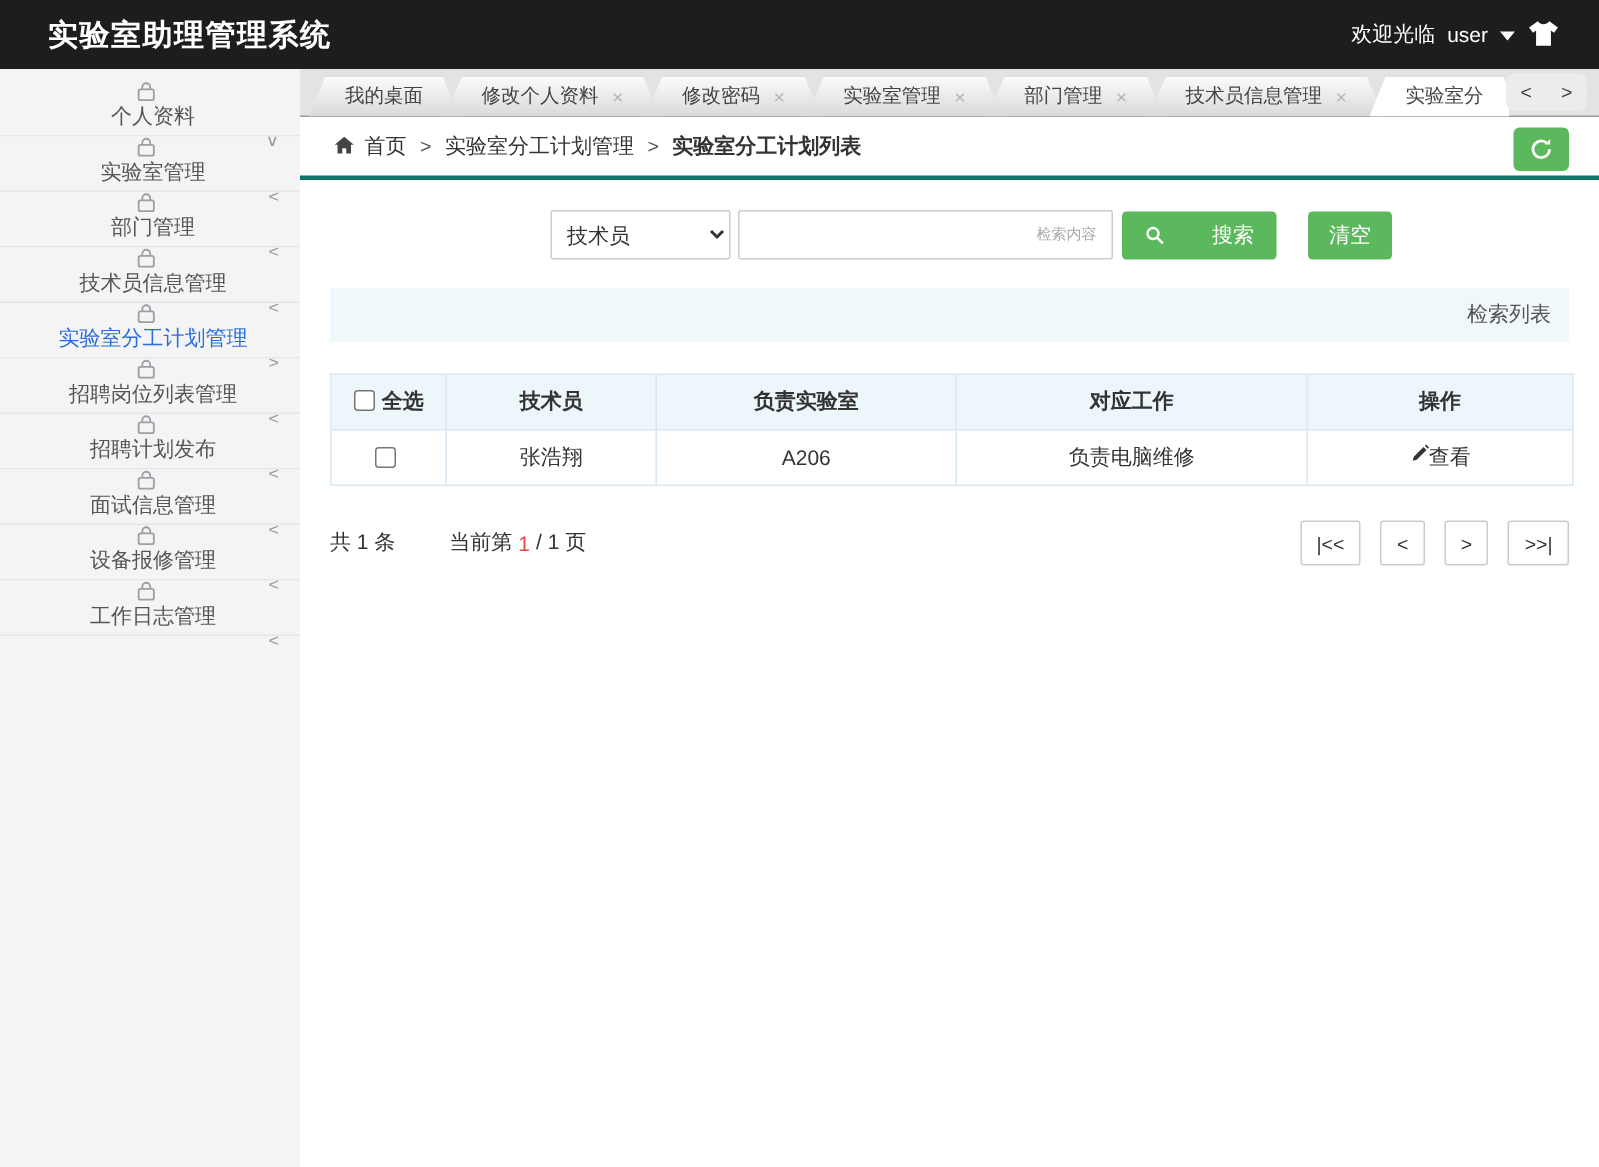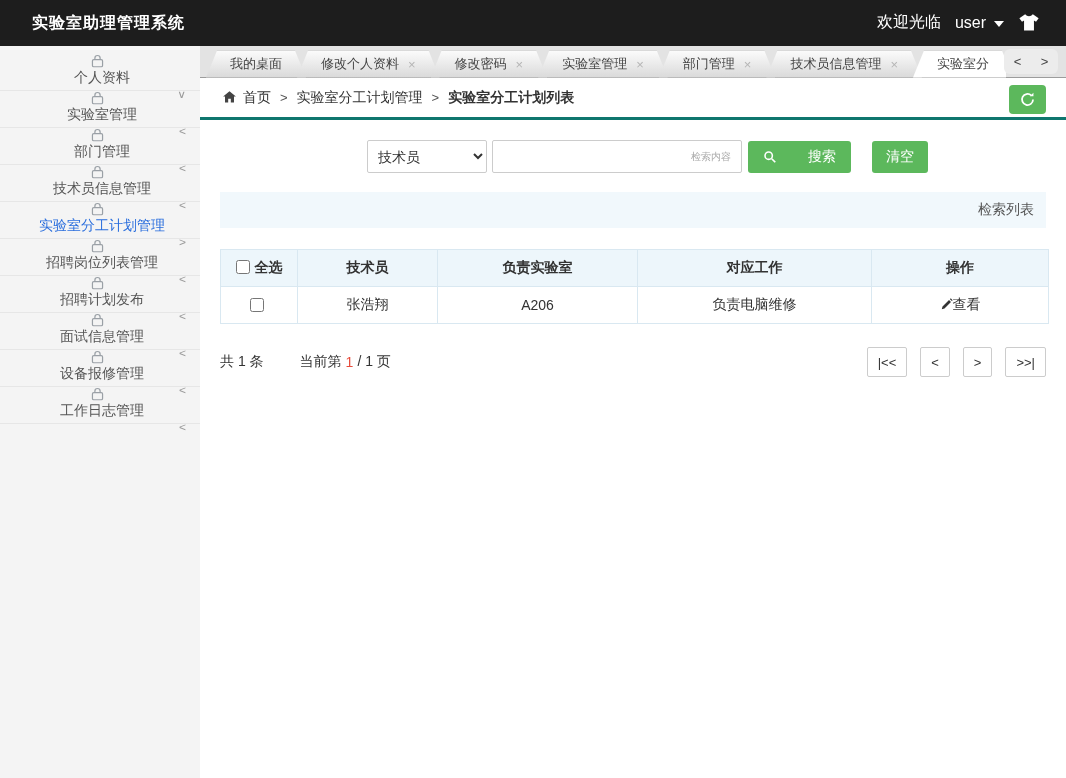--- a/index.html
+++ b/index.html
@@ -2,22 +2,22 @@
 <html><head>
 <meta charset="utf-8">
 <style>
   * { margin:0; padding:0; box-sizing:border-box; }
   html,body { width:1066px; height:778px; overflow:hidden; background:#fff;
     font-family:"Liberation Sans","DejaVu Sans",sans-serif; }
 
   
   .app-header { position:absolute; left:0; top:0; width:1066px; height:46px;
     background:#1d1d1d; color:#fff; display:flex; align-items:center; }
-  .app-title { font-size:16px; font-weight:bold; margin-left:32px; letter-spacing:1px; }
-  .header-right { margin-left:auto; display:flex; gap:14px; margin-right:26px; font-size:16px; }
+  .app-title { font-size:20px; font-weight:bold; margin-left:32px; letter-spacing:1px; }
+  .header-right { margin-left:auto; display:flex; align-items:center; gap:8px; margin-right:26px; font-size:14px; }
   .user-menu { display:flex; align-items:center; gap:8px; cursor:pointer; }
   .caret-down { width:0; height:0; border-left:5px solid transparent; border-right:5px solid transparent; border-top:6px solid #fff; margin-top:2px; }
   .tshirt { width:22px; height:22px; }
 
   
   .sidebar { position:absolute; left:0; top:46px; width:200px; height:732px; background:#f4f4f4; padding-top:8px; }
   .side-item { height:37px; display:flex; align-items:center; padding:0 14px 0 18px;
     border-bottom:1px solid #e6e6e6; font-size:14px; color:#555; cursor:pointer; background:#f4f4f4;flex-direction:column; }
   .side-item .bicon { width:15px; height:15px; margin-right:10px; flex:0 0 auto; }
   .side-item .arrow { margin-left:auto; color:#9a9a9a; font-size:12px; transform:scaleY(0.9); }
@@ -69,21 +69,21 @@
   
   .listbar { margin:19px 20px 0 20px; height:36px; background:#f1f8fc; display:flex; align-items:center;
     justify-content:flex-end; padding-right:12px; font-size:14px; color:#555; }
 
   
   .grid { margin:21px 20px 0 20px; width:828px; border-collapse:collapse; table-layout:fixed;border-radius:12px; }
   .grid th, .grid td { border:1px solid #d9e8f1; height:37px; text-align:center; font-size:14px; color:#333; }
   .grid th { background:#edf6fb; font-weight:bold; }
   .col-1{width:77px;} .col-2{width:140px;} .col-3{width:200px;} .col-4{width:234px;} .col-5{width:177px;}
   .grid input[type=checkbox] { width:14px; height:14px; vertical-align:-2px; margin-right:5px; cursor:pointer; }
-  .view-link { display:inline-flex; align-items:center; gap:0; cursor:pointer; color:#333; }
+  .view-link { display:inline-flex; gap:0; cursor:pointer; color:#333; }
   .pencil { width:13px; height:13px; }
 
   
   .pager { margin:23px 20px 0 20px; display:flex; align-items:center; font-size:14px; color:#333; }
   .pager .total { margin-right:36px; }
   .page-red { color:#e74c3c; margin:0 4px; }
   .pager-btns { margin-left:auto; display:flex; gap:13px; }
   .pg-btn { min-width:28px; height:30px; background:#fff; border:1px solid #ccc; border-radius:2px;
     font-size:13px; color:#333; cursor:pointer; padding:0 10px; font-family:inherit; }
 </style>

